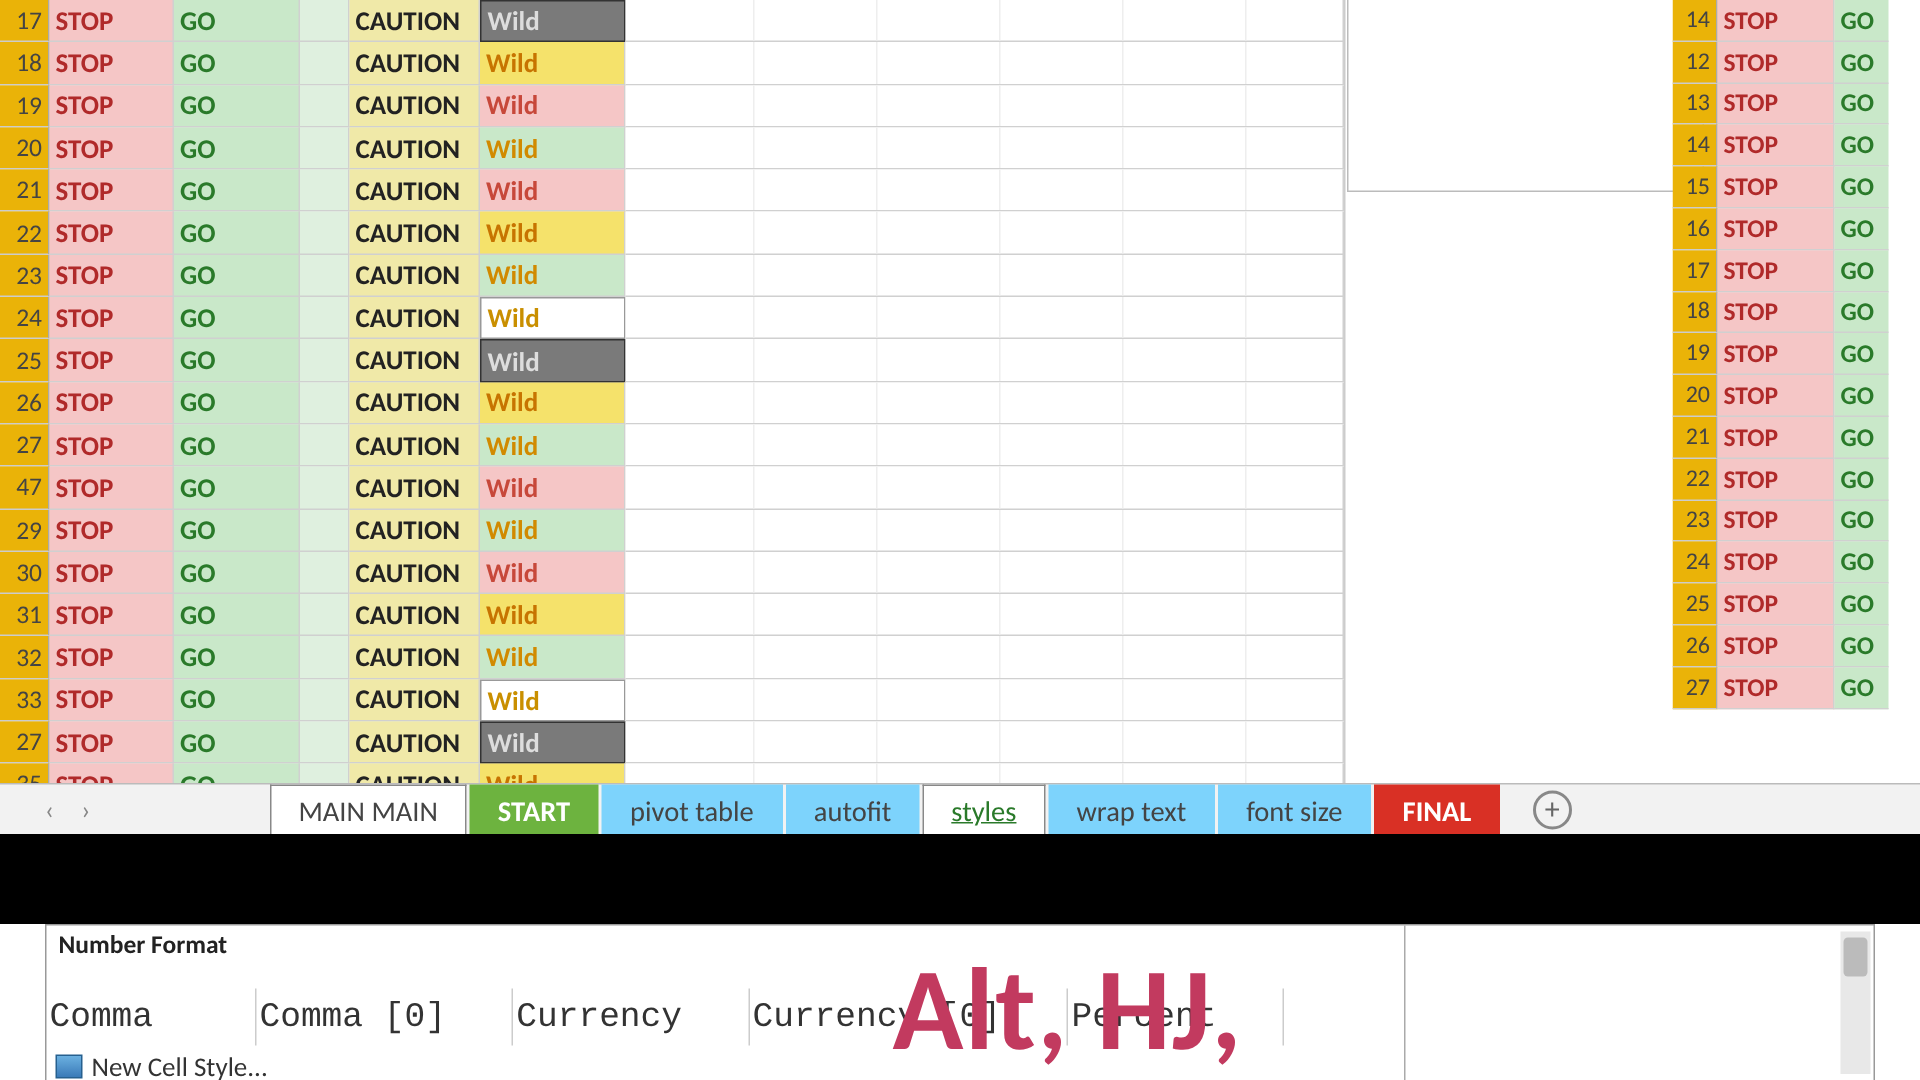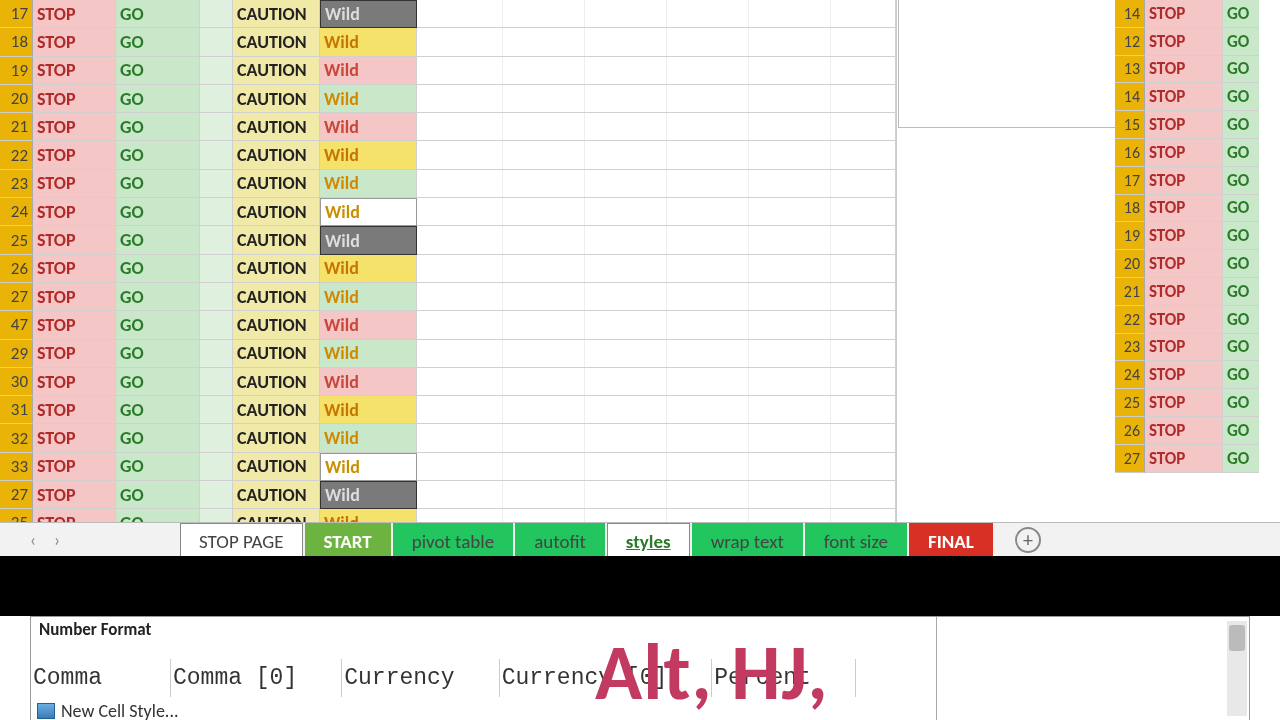--- a/index.html
+++ b/index.html
@@ -99,28 +99,28 @@
     border-top: 1px solid #bbb;
     padding-left: 50px;
   }
   .tab-nav { position:absolute; left:30px; display:flex; gap:18px; color:#888; font-size:18px;}
   .tab {
     padding: 6px 18px 4px 18px;
     font-size: 19px;
     color: #444;
     border: 1px solid transparent;
     border-bottom: none;
-    background: #22c55e;
+    background: #7dd3fc;
     margin-right: 2px;
     cursor: pointer;
   }
   .tab.active-border { border:1px solid #888; border-bottom:none; background:#fff; }
   .tab.green { background:#6db33f; color:#fff; font-weight:bold;}
   .tab.red   { background:#d93025; color:#fff; font-weight:bold;}
-  .tab.styles-tab { color:#2a7a2a; font-weight:bold; text-decoration: underline; background:#fff; border:1px solid #888; border-bottom:none;}
+  .tab.styles-tab { color:#2a7a2a; font-weight:normal; text-decoration: underline; background:#fff; border:1px solid #888; border-bottom:none;}
   .add-tab {
     width:26px; height:26px; border:2px solid #888; border-radius:50%;
     display:flex; align-items:center; justify-content:center; margin-left:20px;
     color:#666; font-size:20px; cursor:pointer;
   }
   
   
   .black-band {
     position:absolute; left:0; right:0;
     top:556px; height:60px; background:#000;
@@ -558,21 +558,21 @@
       </div>
     </div>
 </div>
 
 <div class="tabs-bar">
   <div class="tab-nav">
     <span>‹</span>
     <span>›</span>
   </div>
   <div style="width:130px"></div>
-  <div class="tab active-border">STOP PAGE</div>
+  <div class="tab active-border">MAIN MAIN</div>
   <div class="tab green">START</div>
   <div class="tab">pivot table</div>
   <div class="tab">autofit</div>
   <div class="tab styles-tab">styles</div>
   <div class="tab">wrap text</div>
   <div class="tab">font size</div>
   <div class="tab red">FINAL</div>
   <div class="add-tab">
     <span>+</span>
   </div>

